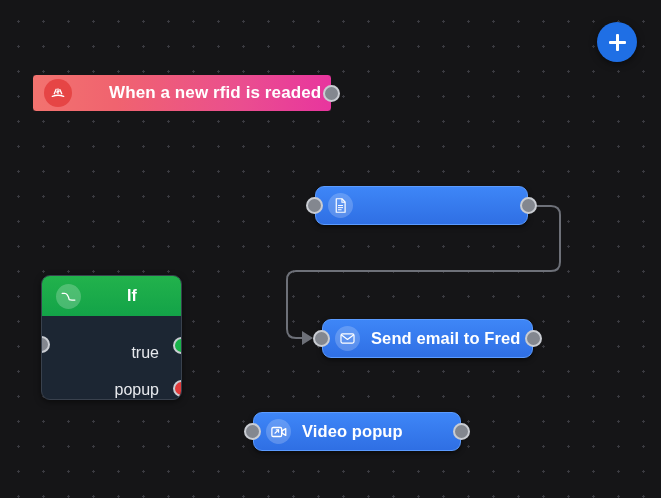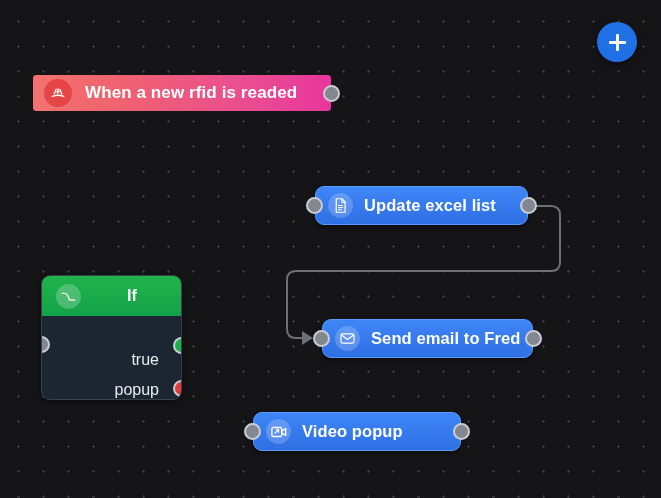--- a/index.html
+++ b/index.html
@@ -70,20 +70,21 @@
   .node-action .node-ico {
     background: rgba(255,255,255,0.20);
   }
 
   
   .node-trigger .node-bar {
     background: linear-gradient(90deg, #f2736f 0%, #f0636f 28%, #ea4e8f 70%, #e8359e 100%);
     border: 1px solid #151517;
     border-radius: 4px;
     padding-left: 11px;
+    gap: 24px;
   }
   .node-trigger .node-ico {
     width: 28px;
     height: 28px;
     background: #e64545;
     margin-right: 13px;
   }
   .node-trigger .node-title { font-size: 17px; }
 
   
@@ -109,21 +110,21 @@
   }
   .if-header .node-title { font-size: 16px; }
   .if-body { position: relative; height: calc(100% - 40px); }
   .if-out {
     position: absolute;
     right: 22px;
     color: #e8eaee;
     font-size: 16px;
     font-weight: normal;
   }
-  .if-out.true  { top: 35px; margin-left: 24px; }
+  .if-out.true  { top: 28px; margin-left: 24px; }
   .if-out.false { top: 65px; }
 
   
   .sock {
     position: absolute;
     width: 17px;
     height: 17px;
     border-radius: 50%;
     background: #83878f;
     border: 2px solid #c9ccd2;
@@ -189,21 +190,20 @@
         <svg width="17" height="17" viewBox="0 0 24 24">
           <path d="M6 2.5 h8 l4.5 4.5 v14.5 h-12.5 z" fill="none" stroke="#fff" stroke-width="1.7" stroke-linejoin="round"></path>
           <path d="M14 2.5 v4.8 h4.5" fill="none" stroke="#fff" stroke-width="1.5"></path>
           <g stroke="#fff" stroke-width="1.4" stroke-linecap="round">
             <path d="M9 12 h6"></path>
               <path d="M9 15 h6"></path>
               <path d="M9 18 h4"></path>
           </g>
         </svg>
       </div>
-      <span class="node-title">Update excel list</span>
     </div>
     <div class="sock" style="left:-9px; top:11px;"></div>
     <div class="sock" style="right:-9px; top:11px;"></div>
   </div>
 
   <div class="node node-if" style="left:41px; top:275px; width:141px; height:125px;">
     <div class="if-header">
       <div class="node-ico">
         <svg width="17" height="17" viewBox="0 0 24 24">
           <path d="M3 7.5 h3.5 Q11 7.5 13 16.5 Q14.2 17 17 17 h4" fill="none" stroke="#ffffff" stroke-width="1.8" stroke-linecap="round" stroke-linejoin="round"></path>

